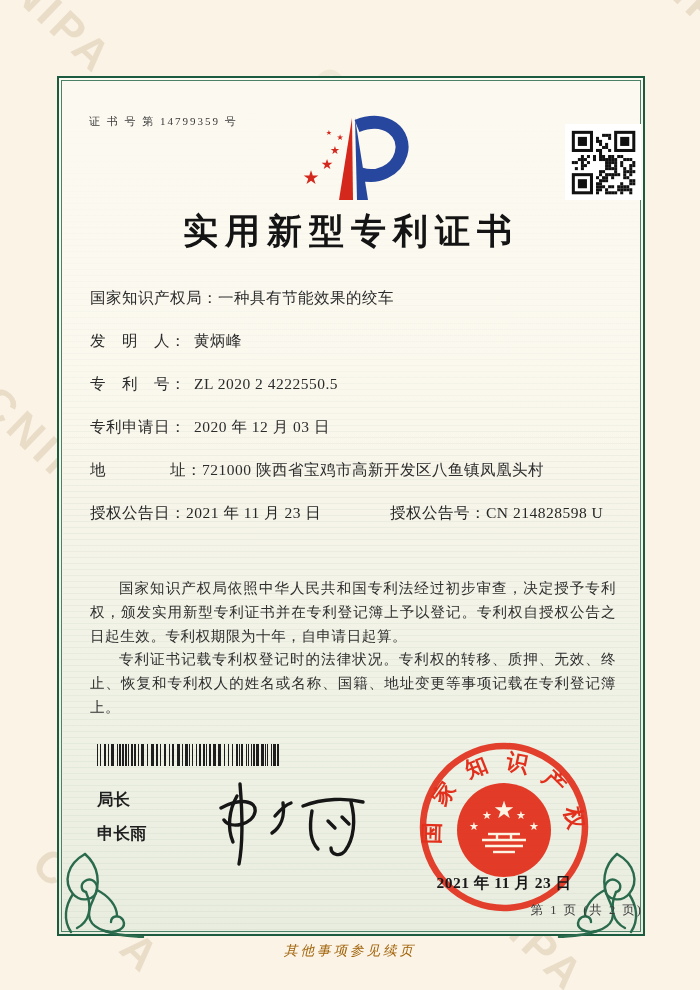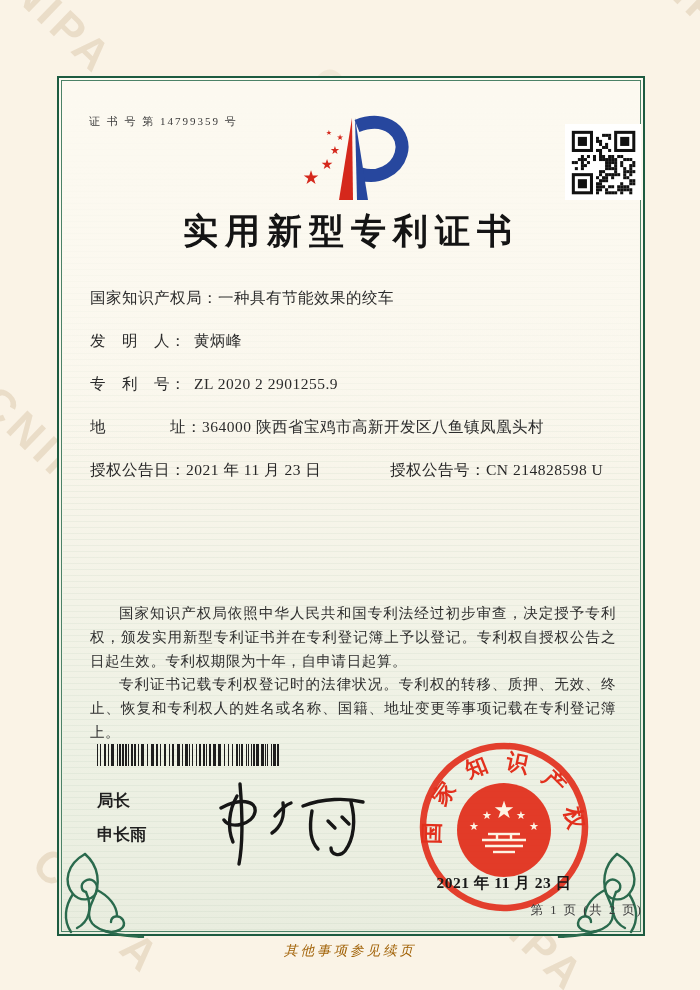--- a/index.html
+++ b/index.html
@@ -22,26 +22,26 @@
   .logo{position:absolute;left:226px;top:32px;width:130px;height:100px;}
   .title{position:absolute;left:0;right:0;top:130px;text-align:center;
     font-size:35px;font-weight:700;letter-spacing:7px;color:#141414;}
   .rows{position:absolute;left:31px;right:26px;top:210px;}
   .row{height:43px;font-size:15.5px;letter-spacing:.5px;white-space:nowrap;}
   .row-label{display:inline-block;min-width:104px;color:#2c2c2c;}
   .row-value{color:#2c2c2c;}
   .grant-right{position:absolute;left:300px;}
   .row.grant{position:relative;}
   .paras{position:absolute;left:31px;right:27px;top:499px;font-size:14.5px;
-    line-height:1.64;letter-spacing:.6px;text-align:justify;color:#2e2e2e;margin-top:25px;}
+    line-height:1.64;letter-spacing:.6px;text-align:justify;color:#2e2e2e;}
   .paras p{margin:0;text-indent:2em;}
   .barcode{position:absolute;left:38px;top:666px;width:186px;height:22px;}
   .signoff{position:absolute;left:38px;top:714px;font-family:"Liberation Sans","DejaVu Sans",sans-serif;
     font-size:16.5px;font-weight:600;color:#1f1f1f;line-height:1;}
-  .signoff div{margin-bottom:17px;}
+  .signoff div{margin-bottom:17px;font-family:Liberation Serif, serif;}
   .signature{position:absolute;left:140px;top:698px;width:185px;height:95px;}
   .seal{position:absolute;left:356px;top:660px;width:178px;height:178px;}
   .page-footer{position:absolute;left:0;right:0;bottom:15px;text-align:right;
     font-size:12.5px;letter-spacing:2px;color:#3a3a3a;}
   .ornament{position:absolute;width:92px;height:94px;bottom:-4px;}
   .ornament.left{left:-6px;}
   .ornament.right{right:-6px;transform:scaleX(-1);}
   .continuation{position:absolute;left:0;right:0;top:942px;text-align:center;
     font-size:13.5px;letter-spacing:3px;color:#a16207;font-style:italic;}
 </style>
@@ -235,24 +235,27 @@
     <div class="title">实用新型专利证书</div>
 
     <div class="rows">
       <div class="row">
         <span class="row-label">国家知识产权局：</span><span class="row-value">一种具有节能效果的绞车</span>
       </div>
       <div class="row">
         <span class="row-label">发　明　人：</span><span class="row-value">黄炳峰</span>
       </div>
       <div class="row">
-        <span class="row-label">专　利　号：</span><span class="row-value">ZL 2020 2 2901255.9</span>
-      </div>
-      <div class="row">
-        <span class="row-label">地　　　　址：</span><span class="row-value">364000  陕西省宝鸡市高新开发区八鱼镇凤凰头村</span>
+        <span class="row-label">专　利　号：</span><span class="row-value">ZL 2020 2 4222550.5</span>
+      </div>
+      <div class="row">
+        <span class="row-label">专利申请日：</span><span class="row-value">2020 年 12 月 03 日</span>
+      </div>
+      <div class="row">
+        <span class="row-label">地　　　　址：</span><span class="row-value">721000  陕西省宝鸡市高新开发区八鱼镇凤凰头村</span>
       </div>
       <div class="row grant">
         <span>授权公告日：</span><span>2021 年 11 月 23 日</span>
         <span class="grant-right"><span>授权公告号：</span><span>CN 214828598 U</span></span>
       </div>
     </div>
 
     <div class="paras">
       <p>国家知识产权局依照中华人民共和国专利法经过初步审查，决定授予专利权，颁发实用新型专利证书并在专利登记簿上予以登记。专利权自授权公告之日起生效。专利权期限为十年，自申请日起算。</p>
       <p>专利证书记载专利权登记时的法律状况。专利权的转移、质押、无效、终止、恢复和专利权人的姓名或名称、国籍、地址变更等事项记载在专利登记簿上。</p>

